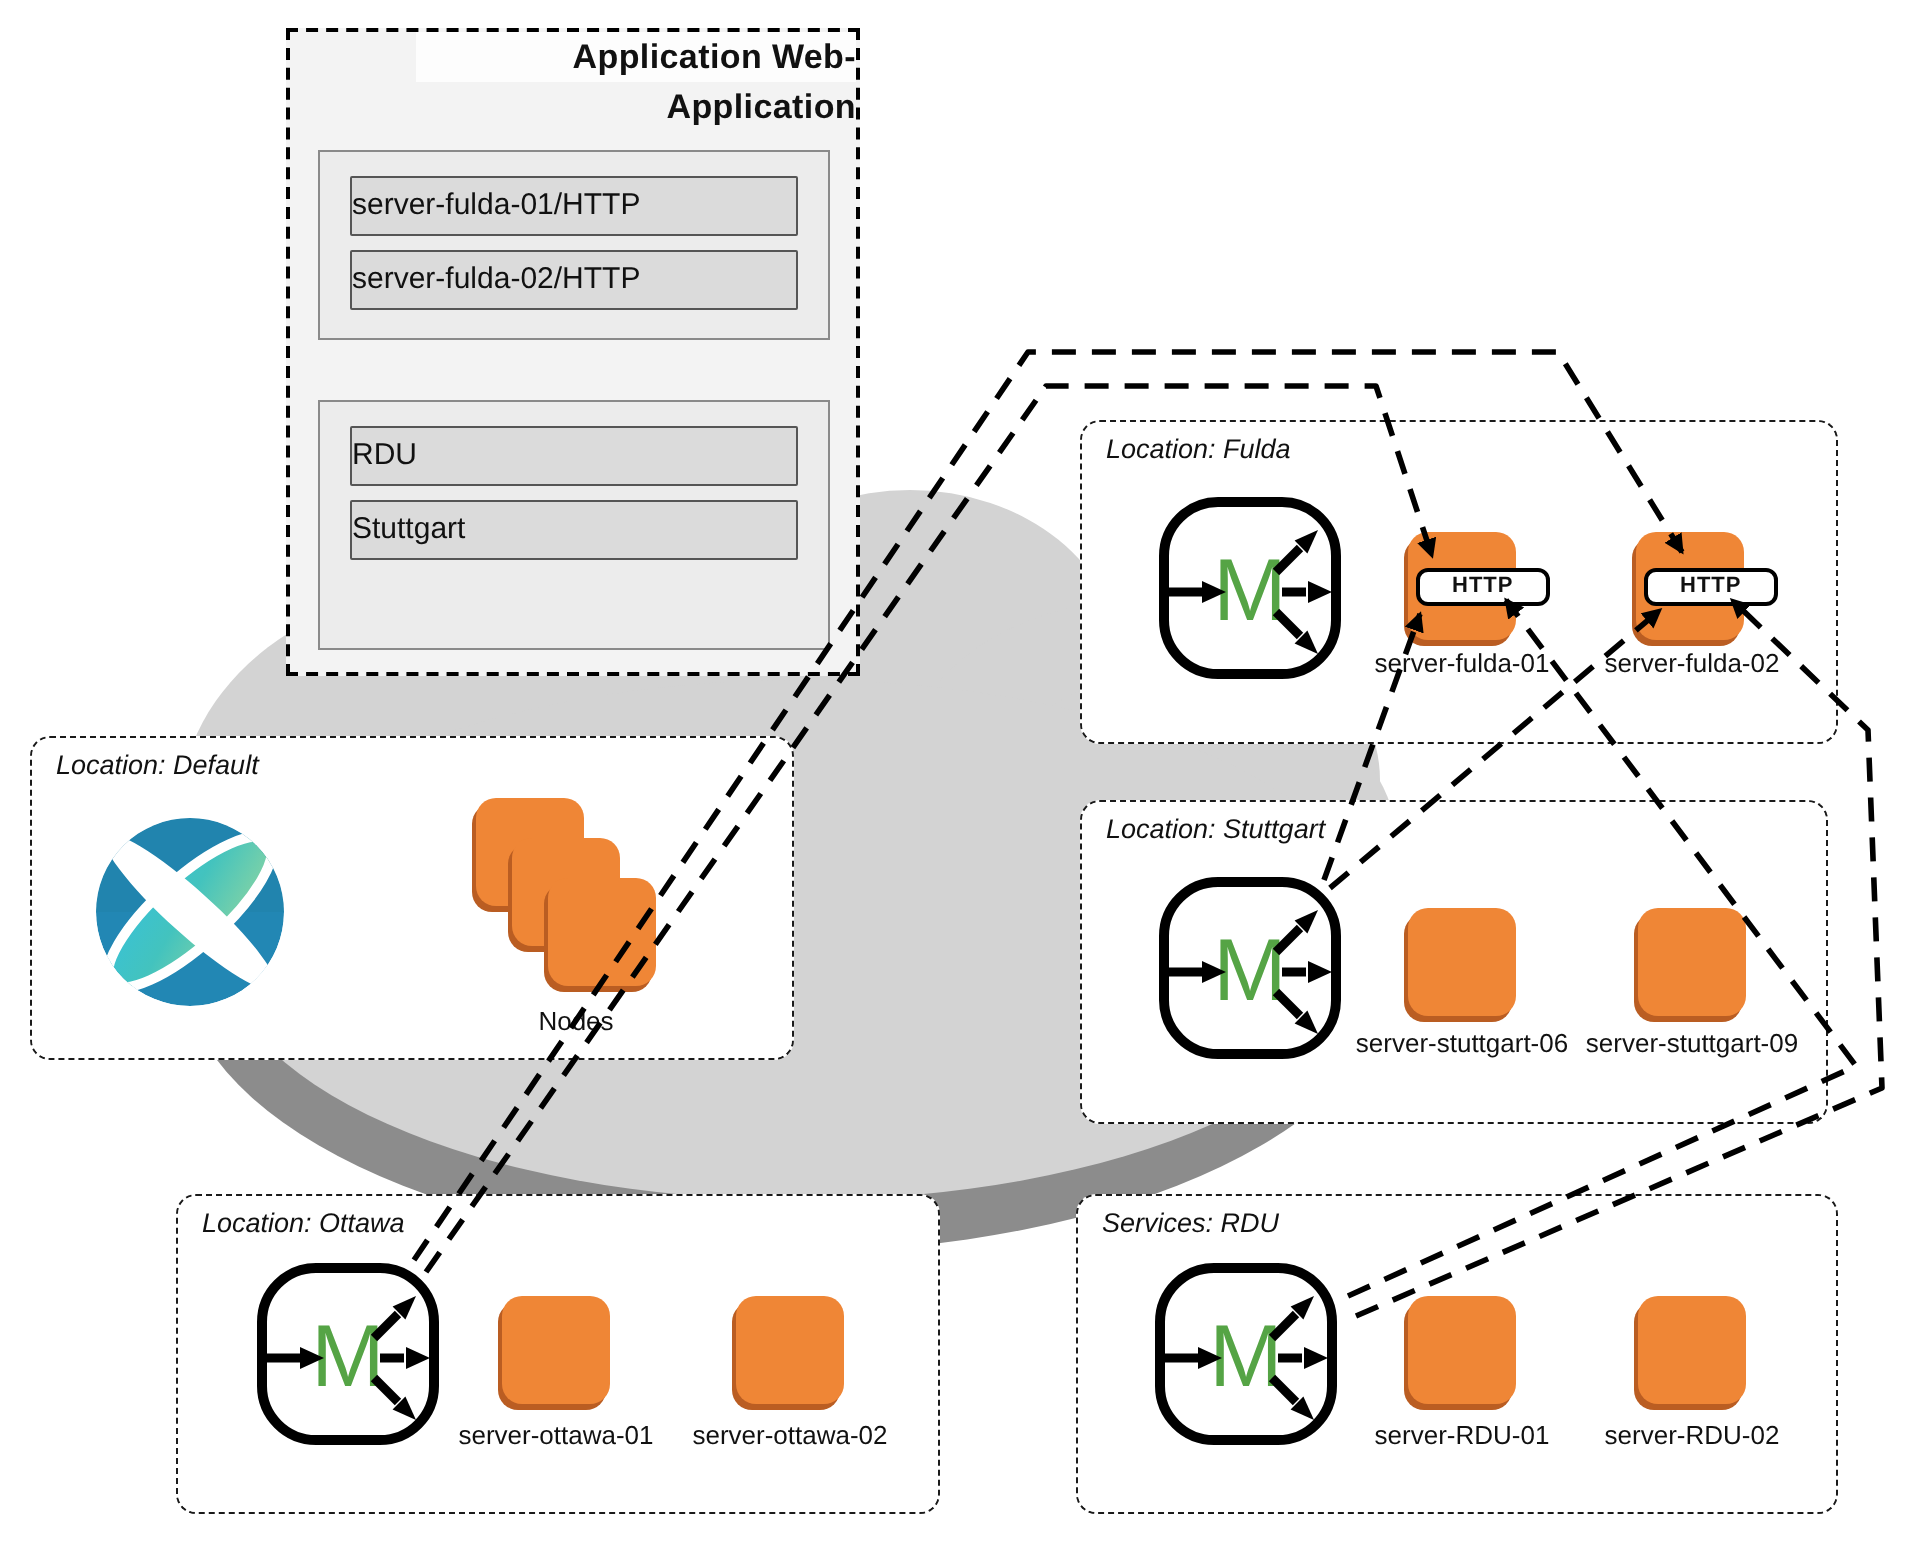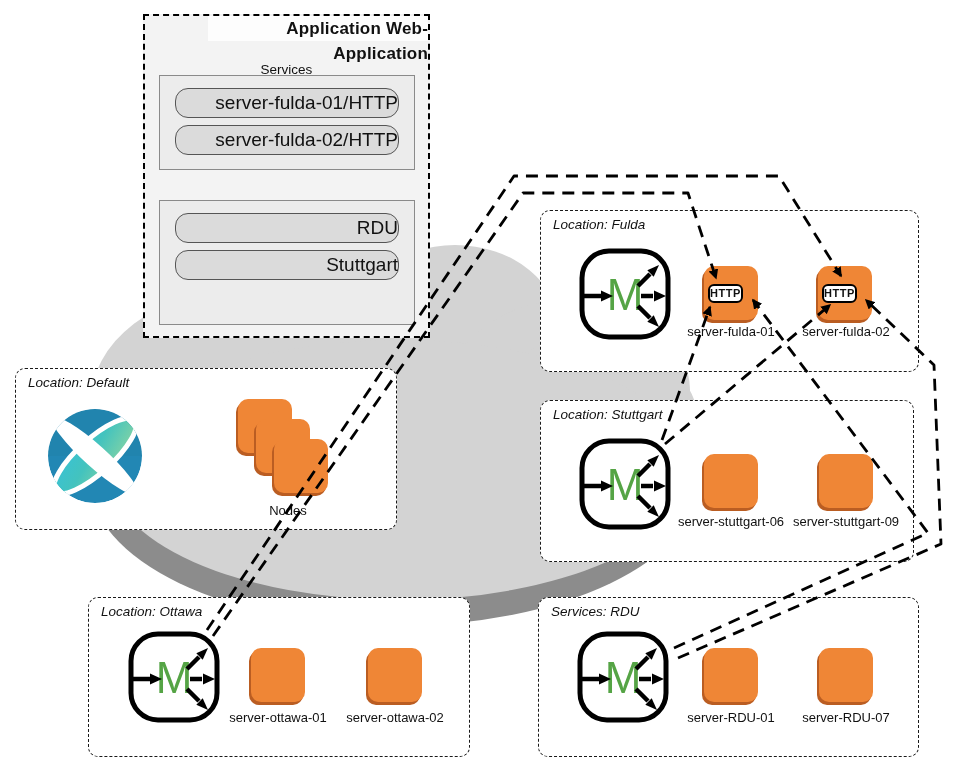--- a/index.html
+++ b/index.html
@@ -9,34 +9,34 @@
 
   
   .app-panel{position:absolute;left:143px;top:14px;width:283px;height:320px;
              background:var(--panel-bg,#f3f3f3);border:2px dashed #000;z-index:2;}
   .app-title{position:absolute;left:63px;right:0;top:0;height:25px;background:#fdfdfd;
              font-size:17px;font-weight:600;line-height:25px;text-align:right;letter-spacing:.2px;}
   .section-label{position:absolute;width:100%;text-align:center;font-size:13.5px;}
   .subpanel{position:absolute;left:14px;width:254px;background:var(--subpanel-bg,#ececec);
             border:1px solid #8a8a8a;}
   .pitem{position:absolute;left:15px;width:222px;height:28px;background:var(--item-bg,#dbdbdb);
-         border:1.3px solid #555;border-radius:13px;font-size:19px;line-height:28px;
-         text-align:right;cursor:default;}
+         border:1.3px solid #555;border-radius:1px;font-size:15px;line-height:28px;
+         text-align:left;cursor:default;}
 
   
   .loc{position:absolute;background:#fff;border:1.5px dashed #1a1a1a;border-radius:10px;z-index:2;}
   .loc-label{position:absolute;left:12px;top:6px;font-style:italic;font-size:13.5px;}
 
   
   .m-icon{position:absolute;width:92px;height:92px;z-index:3;}
   .server{position:absolute;width:54px;height:54px;border-radius:10px;z-index:3;
           background:var(--orange,#EF8636);
           box-shadow:-2px 3px 0 0 var(--orange-shadow,#BA5D22);}
   .http-badge{position:absolute;z-index:4;background:#fff;border:2px solid #000;border-radius:6px;
-              font-size:11px;font-weight:600;line-height:15px;padding:0 0;letter-spacing:.5px;}
+              font-size:11px;font-weight:600;line-height:15px;padding:0 16px;letter-spacing:.5px;}
   .clabel{position:absolute;transform:translateX(-50%);font-size:13px;white-space:nowrap;z-index:3;}
   .logo{position:absolute;z-index:3;}
 
   .overlay{position:absolute;left:0;top:0;z-index:10;pointer-events:none;}
   .cloud{position:absolute;left:0;top:0;z-index:0;}
 </style>
 </head>
 <body>
 
 <div class="canvas">
@@ -45,21 +45,20 @@
     <ellipse cx="395" cy="480" rx="305" ry="146" fill="#8C8C8C"></ellipse>
     <ellipse cx="240" cy="405" rx="150" ry="115" fill="#D3D3D3"></ellipse>
     <ellipse cx="455" cy="330" rx="105" ry="85" fill="#D3D3D3"></ellipse>
     <ellipse cx="570" cy="390" rx="120" ry="90" fill="#D3D3D3"></ellipse>
     <ellipse cx="590" cy="430" rx="110" ry="95" fill="#D3D3D3"></ellipse>
     <ellipse cx="400" cy="470" rx="292" ry="130" fill="#D3D3D3"></ellipse>
   </svg>
 
   <div class="app-panel">
     <div class="app-title">Application Web-Application</div>
-    <div class="section-label" style="top:46px">Services</div>
     <div class="subpanel" style="top:59px;height:93px">
       <div class="pitem" style="top:12px">server-fulda-01/HTTP</div>
       <div class="pitem" style="top:49px">server-fulda-02/HTTP</div>
     </div>
     <div class="subpanel" style="top:184px;height:123px">
       <div class="pitem" style="top:12px">RDU</div>
       <div class="pitem" style="top:49px">Stuttgart</div>
     </div>
   </div>
 
@@ -187,21 +186,21 @@
     <polygon points="34,48 22,42.5 22,53.5"></polygon>
     <polygon points="80,17 74.7,28.7 68.3,22.3"></polygon>
     <polygon points="87,48 75,42.5 75,53.5"></polygon>
     <polygon points="80,79 74.7,67.3 68.3,73.7"></polygon>
   </g>
 </svg>
       </div>
     <div class="server" style="left:165px;top:50px"></div>
     <div class="clabel" style="left:192px;top:112px">server-RDU-01</div>
     <div class="server" style="left:280px;top:50px"></div>
-    <div class="clabel" style="left:307px;top:112px">server-RDU-07</div>
+    <div class="clabel" style="left:307px;top:112px">server-RDU-02</div>
   </div>
 
   <svg class="overlay" width="959" height="771">
     <defs>
       <marker id="ah" markerWidth="12" markerHeight="12" refX="8.5" refY="5" orient="auto" markerUnits="userSpaceOnUse">
         <path d="M0,0 L10,5 L0,10 z" fill="#000"></path>
       </marker>
     </defs>
     <g fill="none" stroke="#000" stroke-width="2.8" stroke-dasharray="12 8" stroke-linejoin="round">
       <path d="M213,636 L523,193 L688,193 L716,278" marker-end="url(#ah)"></path>

